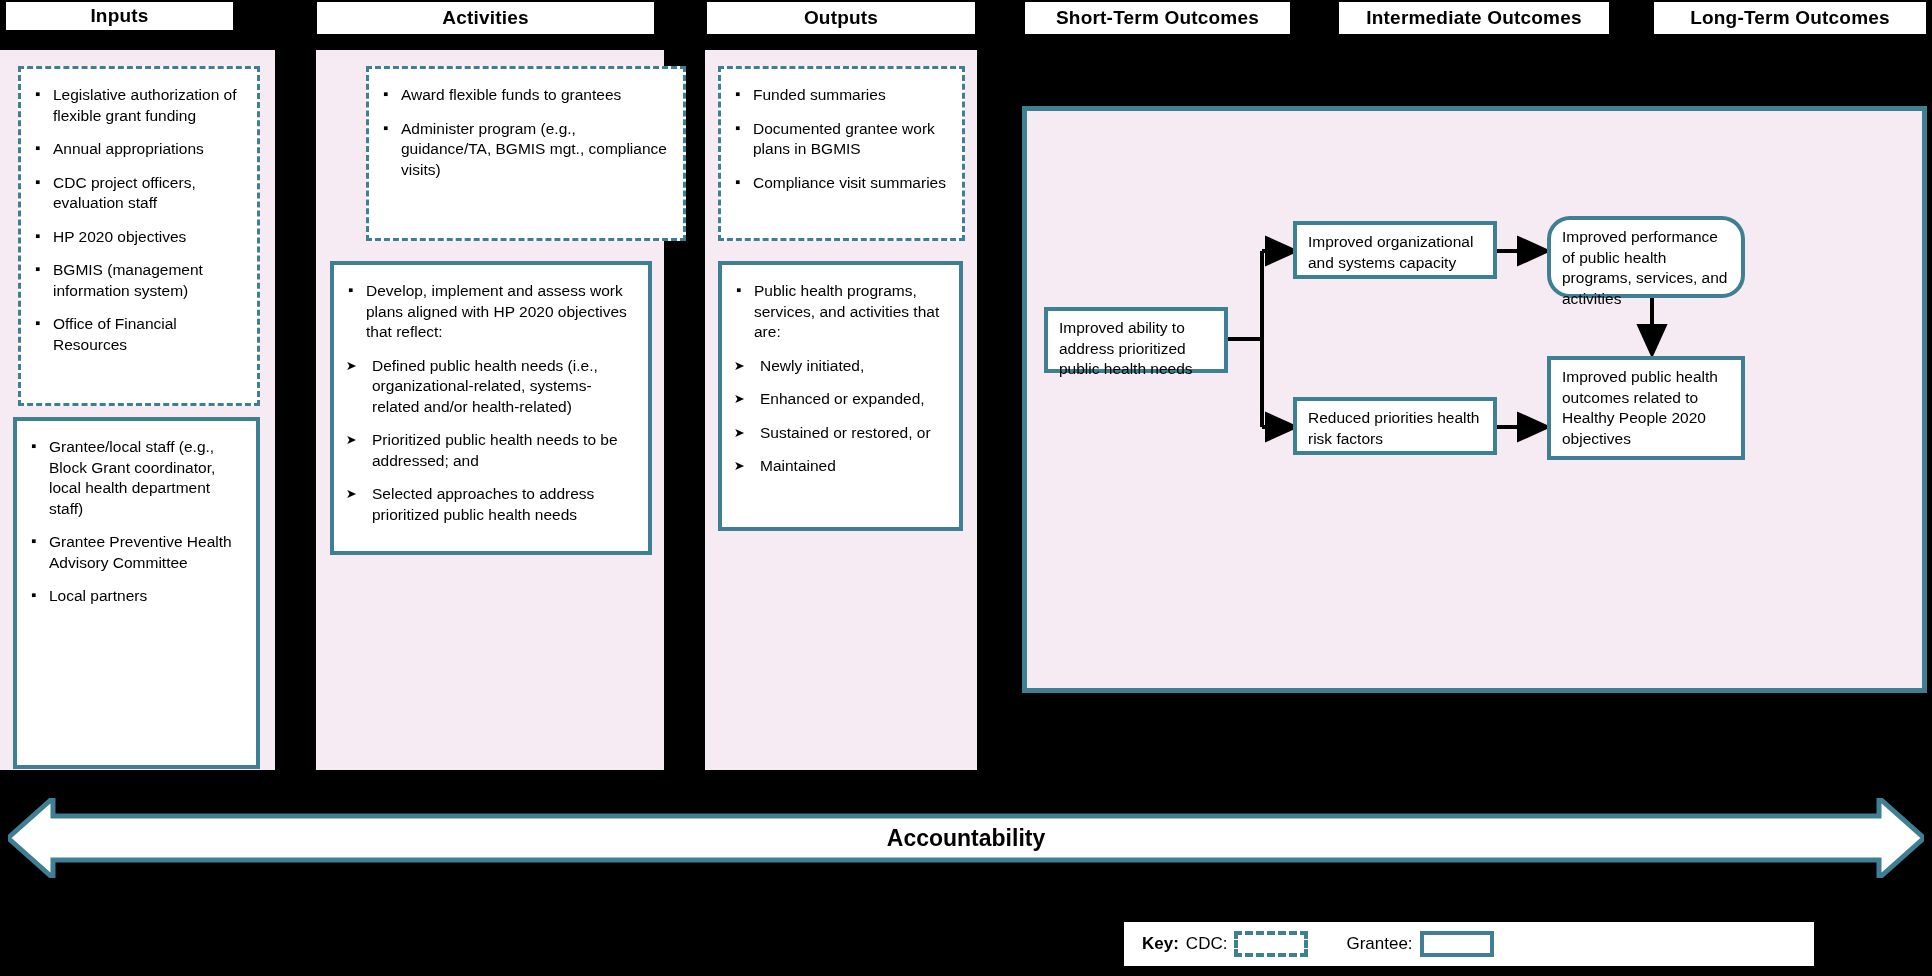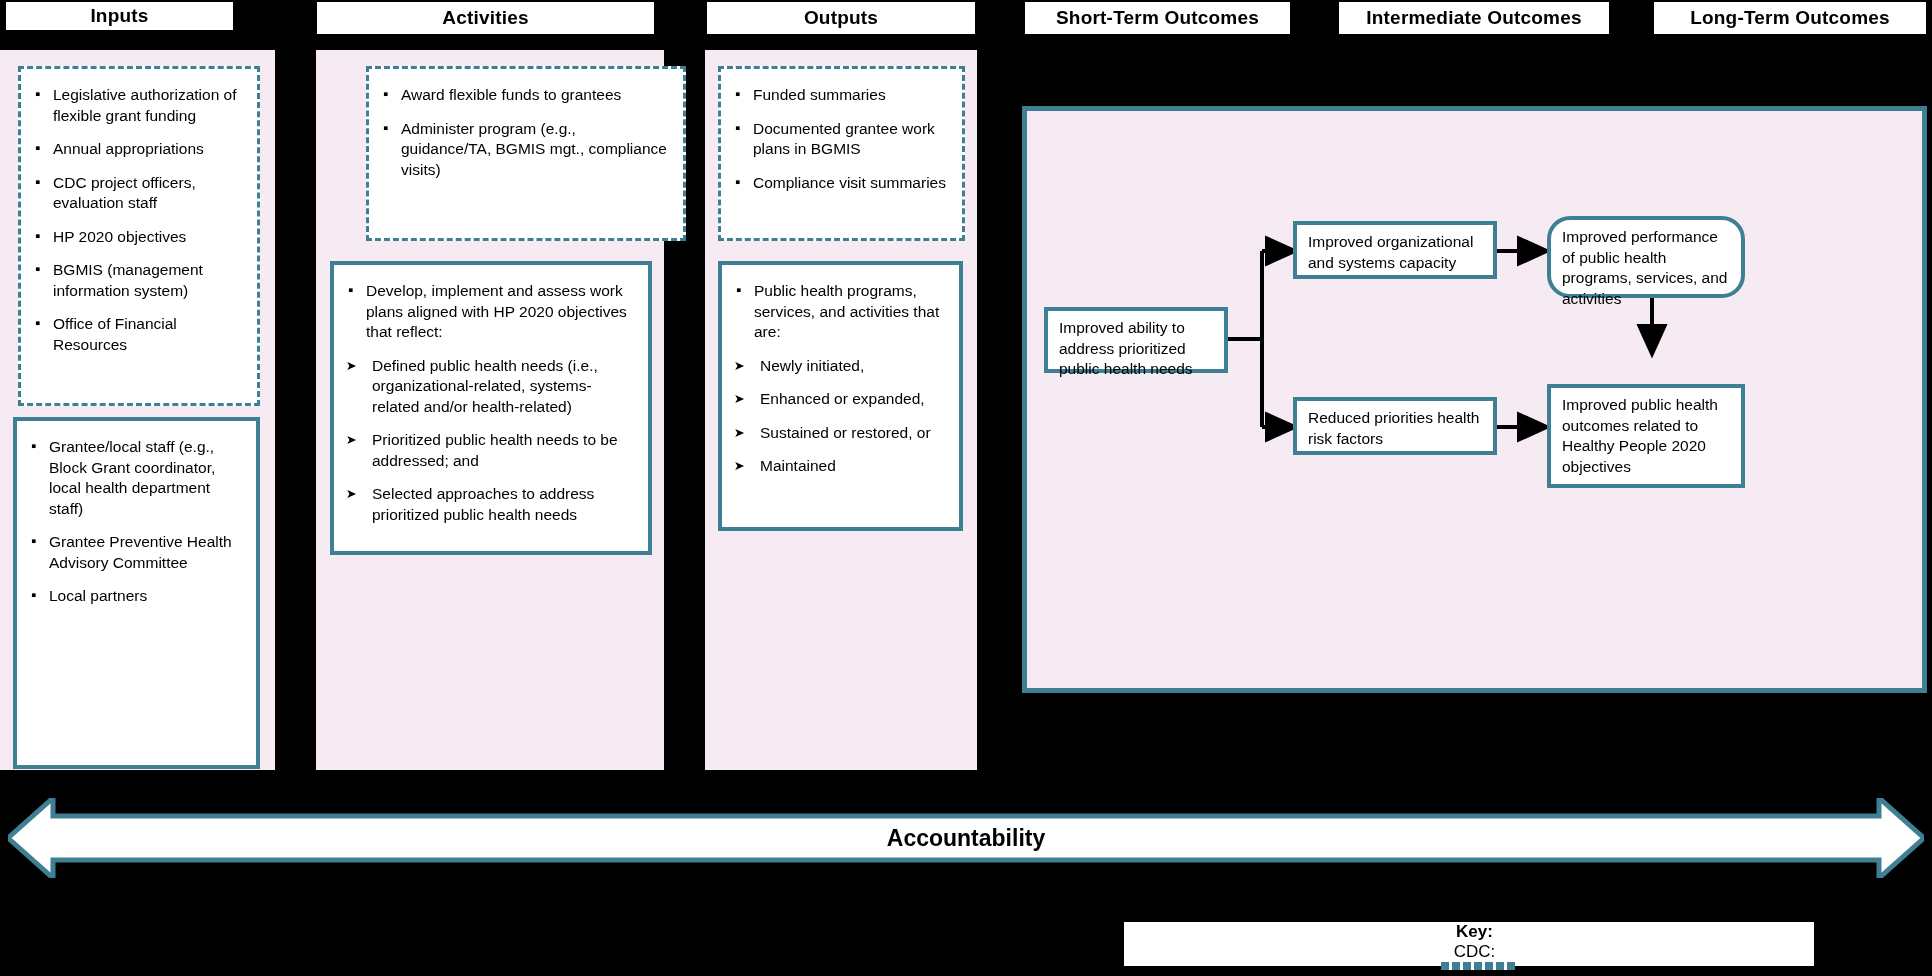--- a/index.html
+++ b/index.html
@@ -60,21 +60,21 @@
   #accountability-label{
     position:absolute;left:0;top:798px;width:1932px;height:80px;
     display:flex;align-items:center;justify-content:center;
     font-weight:bold;font-size:23px;color:#000;
   }
 
   
   #legend{
     position:absolute;left:1124px;top:922px;width:690px;height:44px;
     background:#fff;display:flex;align-items:center;
-    font-size:17px;color:#000;padding-left:18px;box-sizing:border-box;flex-direction:column;
+    font-size:17px;color:#000;padding-left:18px;box-sizing:border-box;
   }
   #legend .kw{font-weight:bold;margin-right:7px;}
   #legend .lbl{margin-right:7px;}
   .swatch{display:inline-block;width:74px;height:26px;box-sizing:border-box;background:#fff;}
   .swatch.cdc{border:4px dashed #3f7f93;}
   .swatch.grantee{border:4px solid #3f7f93;}
   #legend .gap{display:inline-block;width:38px;}
 </style>
 </head>
 <body>
@@ -186,21 +186,21 @@
   </div>
 
   <div class="obox" style="left:266px;top:286px;width:204px;height:58px;">
     <span>Reduced priorities health risk factors</span>
   </div>
 
   <div class="obox" style="left:520px;top:105px;width:198px;height:82px;border-radius:23px;">
     <span>Improved performance of public health programs, services, and activities</span>
   </div>
 
-  <div class="obox" style="left:520px;top:245px;width:198px;height:104px;margin-top:28px;">
+  <div class="obox" style="left:520px;top:245px;width:198px;height:104px;">
     <span>Improved public health outcomes related to Healthy People 2020 objectives</span>
   </div>
 </div>
 
 <svg id="accountability-arrow" viewBox="0 0 1916 80" preserveAspectRatio="none">
   <polygon points="0,40 45,0 45,18 1871,18 1871,0 1916,40 1871,80 1871,62 45,62 45,80" fill="#ffffff" stroke="#3f7f93" stroke-width="5"></polygon>
 </svg>
 <div id="accountability-label">
   <span>Accountability</span>
 </div>

